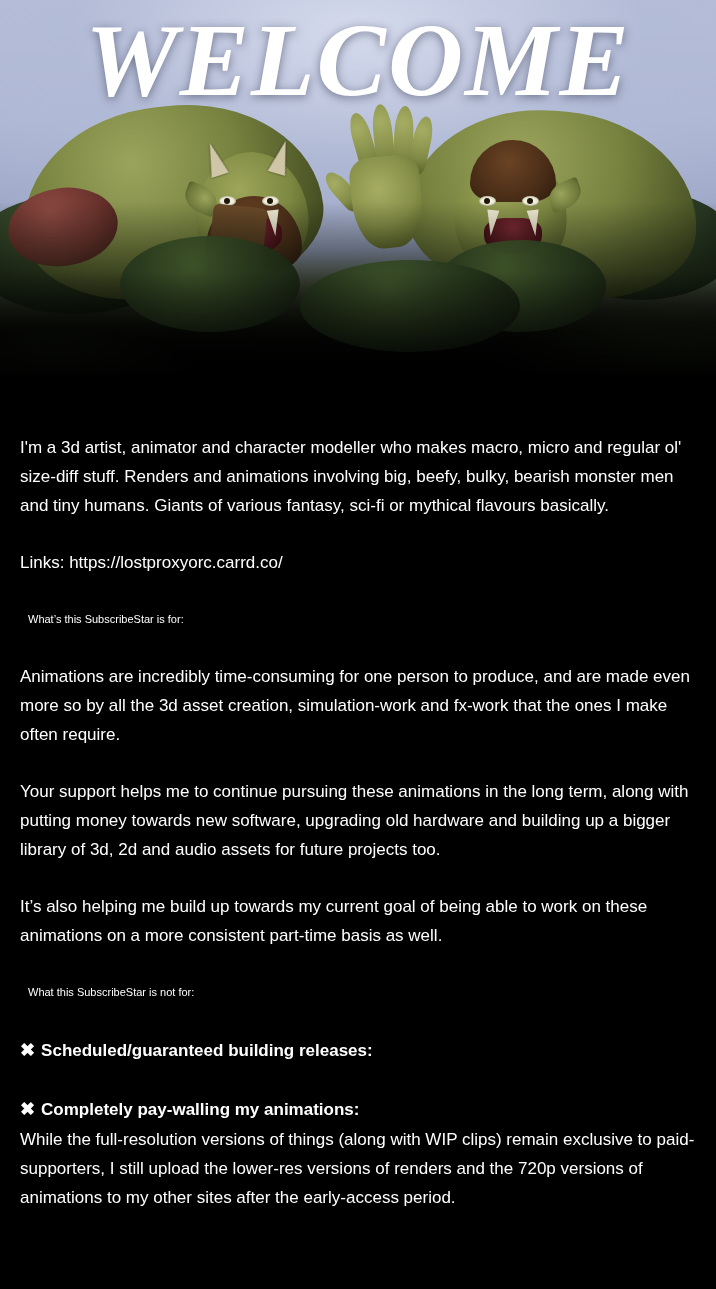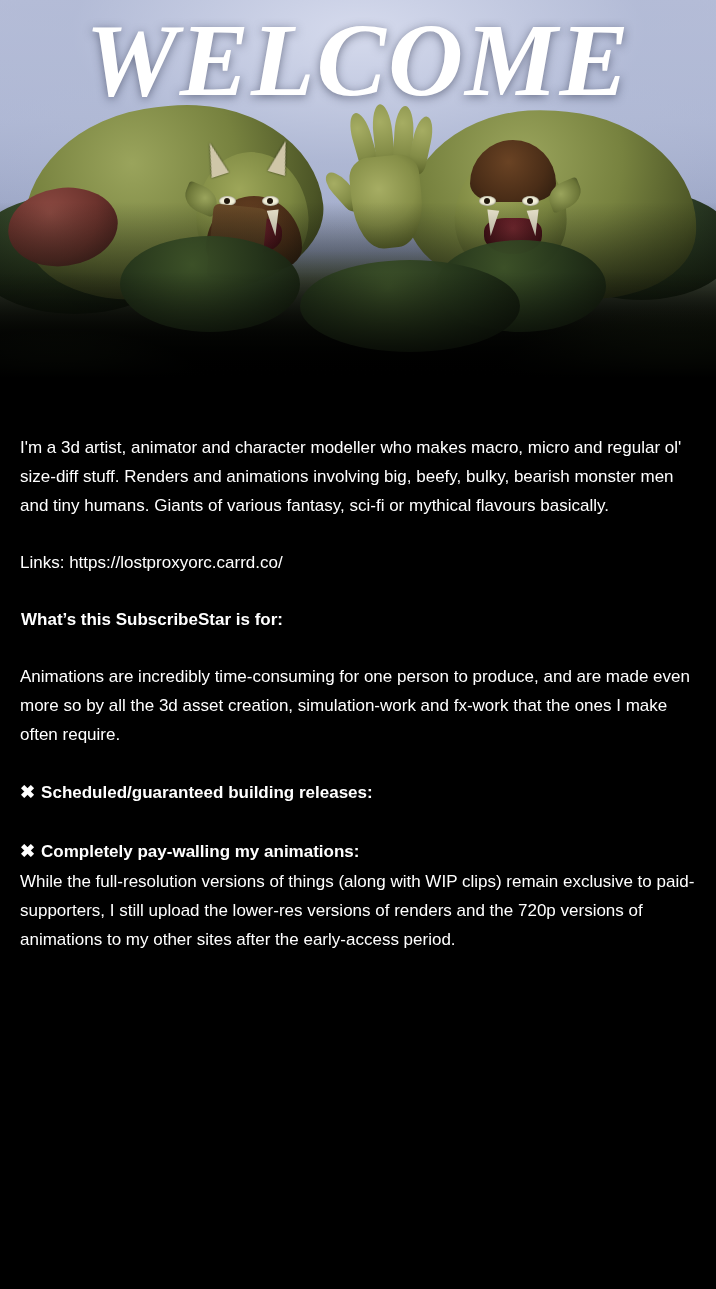--- a/index.html
+++ b/index.html
@@ -202,24 +202,24 @@
 
   
   .content {
     padding: 24px 20px 28px 20px;
     font-size: 17px;
     line-height: 29px;
     color: #ffffff;
   }
   .content p { margin: 17px 0 28px 0; }
   .content h3 {
-    margin: 0 0 28px 1px;
-    font-size: 17px;
+    margin: 0 0 28px 8px;
+    font-size: 11px;
     line-height: 29px;
-    font-weight: 700;
+    font-weight: 400;
   }
   .x-head {
     margin: 0;
     font-size: 17px;
     line-height: 30px;
     font-weight: 700;
   }
   .x-mark {
     font-weight: 700;
     margin-right: 6px;
@@ -280,21 +280,24 @@
 
 <div class="content">
 
   <p>I'm a 3d artist, animator and character modeller who makes macro, micro and regular ol' size-diff stuff. Renders and animations involving big, beefy, bulky, bearish monster men and tiny humans. Giants of various fantasy, sci-fi or mythical flavours basically.</p>
 
   <p>Links: https://lostproxyorc.carrd.co/</p>
 
   <h3>What’s this SubscribeStar is for:</h3>
 
   <p>Animations are incredibly time-consuming for one person to produce, and are made even more so by all the 3d asset creation, simulation-work and fx-work that the ones I make often require.</p>
-
+  <p>Your support helps me to continue pursuing these animations in the long term, along with putting money towards new software, upgrading old hardware and building up a bigger library of 3d, 2d and audio assets for future projects too.</p>
+  <p>It’s also helping me build up towards my current goal of being able to work on these animations on a more consistent part-time basis as well.</p>
+
+  <h3>What this SubscribeStar is not for:</h3>
 
   <div class="block">
     <p class="x-head">
       <span class="x-mark">✖</span><span>Scheduled/guaranteed building releases:</span>
     </p>
   </div>
 
   <div class="block">
     <p class="x-head">
       <span class="x-mark">✖</span><span>Completely pay-walling my animations:</span>

